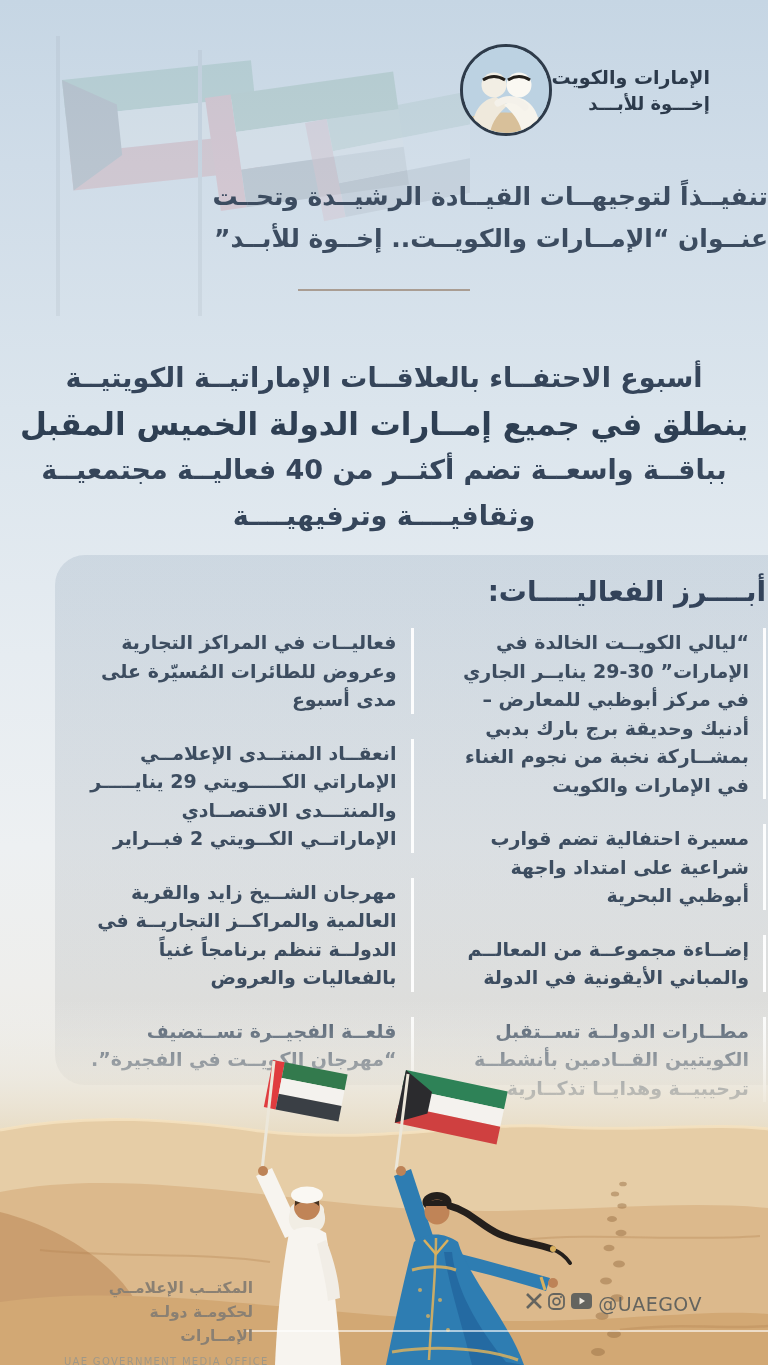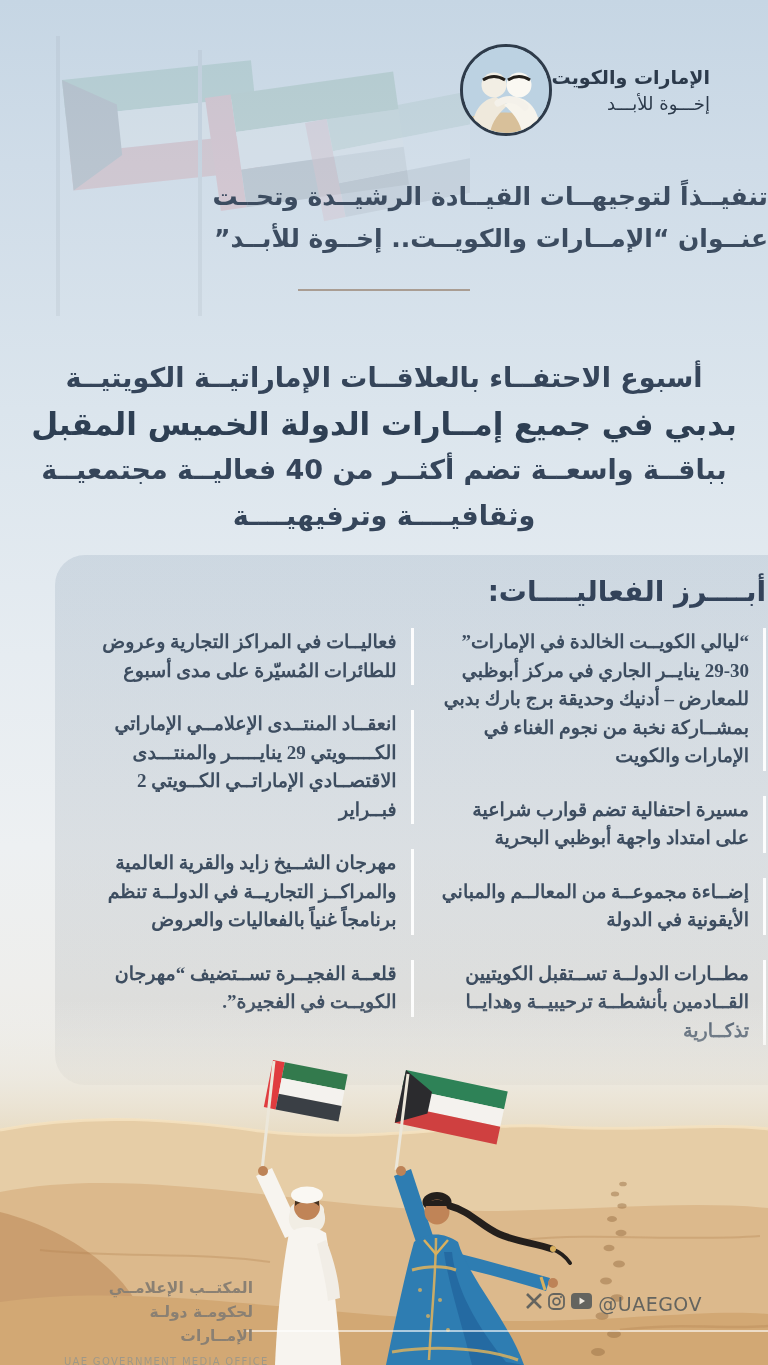--- a/index.html
+++ b/index.html
@@ -12,42 +12,42 @@
   }
   .rtl{direction:rtl;unicode-bidi:embed;}
 
   
   .bg-flags{position:absolute;top:28px;left:0;width:470px;height:300px;opacity:.13;}
 
   
   .brand{position:absolute;top:44px;right:58px;display:flex;align-items:center;z-index:5;}
   .brand-text{text-align:right;color:#2c3a4b;}
   .brand-title{font-size:19px;font-weight:bold;line-height:28px;}
-  .brand-subtitle{font-size:18px;font-weight:normal;line-height:26px;}
+  .brand-subtitle{font-size:18px;font-weight:bold;line-height:26px;}
   .brand-badge{width:86px;height:86px;border-radius:50%;border:3px solid #2e3b4a;overflow:hidden;background:#bcd2e2;flex:0 0 auto;}
 
   
   .intro{position:absolute;top:176px;left:0;width:100%;text-align:right;color:#3c4c60;
          font-size:25px;font-weight:bold;line-height:42px;z-index:4;}
   .divider{position:absolute;top:289px;left:50%;transform:translateX(-50%);width:172px;height:2px;background:#a99d93;z-index:4;}
 
   
   .headline{position:absolute;top:311px;left:0;width:100%;text-align:center;color:#35455a;z-index:4;margin-top:44px;}
   .headline .h-line{font-size:27px;font-weight:bold;line-height:46px;}
   .headline .h-strong{font-size:31px;color:#2e3f53;}
 
   
   .panel{position:absolute;top:555px;left:55px;width:759px;height:530px;border-radius:30px;
          background:linear-gradient(180deg,rgba(104,130,156,.17),rgba(116,118,118,.13));
          box-sizing:border-box;padding:16px 48px 18px 30px;z-index:3;}
   .events-heading{font-size:28px;font-weight:bold;color:#33435a;text-align:right;margin:4px 0 20px;}
   .columns{display:flex;gap:24px;}
   .col{flex:1;min-width:0;}
   .event{border-right:3px solid rgba(255,255,255,.92);padding-right:14px;margin-bottom:25px;
-         font-size:19px;font-weight:bold;color:#3d4d60;line-height:28.5px;text-align:right;font-family:Liberation Serif, serif;}
+         font-size:19px;font-weight:bold;color:#3d4d60;line-height:28.5px;text-align:right;}
   .event:last-child{margin-bottom:0;}
 
   
   .photo{position:absolute;top:1000px;left:0;width:768px;height:365px;z-index:6;}
 
   
   .mo-logo{position:absolute;left:58px;top:1276px;width:195px;z-index:8;color:#8a8073;}
   .mo-ar{font-size:15.5px;font-weight:bold;line-height:24px;text-align:right;padding-left:14px;}
   .mo-en{font-size:10px;letter-spacing:.13em;color:#a09888;margin-top:8px;text-align:left;padding-left:6px;white-space:nowrap;}
   .social{position:absolute;top:1293px;right:66px;display:flex;align-items:flex-start;gap:6px;z-index:8;}
@@ -104,21 +104,21 @@
   </div>
 
   <div class="intro">
     <div>تنفيــذاً لتوجيهــات القيــادة الرشيــدة وتحــت</div>
     <div>عنــوان “الإمــارات والكويــت.. إخــوة للأبــد”</div>
   </div>
   <div class="divider"></div>
 
   <div class="headline">
     <div class="h-line">أسبوع الاحتفــاء بالعلاقــات الإماراتيــة الكويتيــة</div>
-    <div class="h-line h-strong">بدبي في جميع إمــارات الدولة الخميس المقبل</div>
+    <div class="h-line h-strong">ينطلق في جميع إمــارات الدولة الخميس المقبل</div>
     <div class="h-line">بباقــة واسعــة تضم أكثــر من 40 فعاليــة مجتمعيــة</div>
     <div class="h-line">وثقافيــــة وترفيهيــــة</div>
   </div>
 
   <div class="panel">
     <div class="events-heading">أبــــرز الفعاليــــات:</div>
     <div class="columns">
       <div class="col">
         <div class="event">“ليالي الكويــت الخالدة في الإمارات” 30-29 ينايــر الجاري في مركز أبوظبي للمعارض – أدنيك وحديقة برج بارك بدبي بمشــاركة نخبة من نجوم الغناء في الإمارات والكويت</div>
         <div class="event">مسيرة احتفالية تضم قوارب شراعية على امتداد واجهة أبوظبي البحرية</div>

